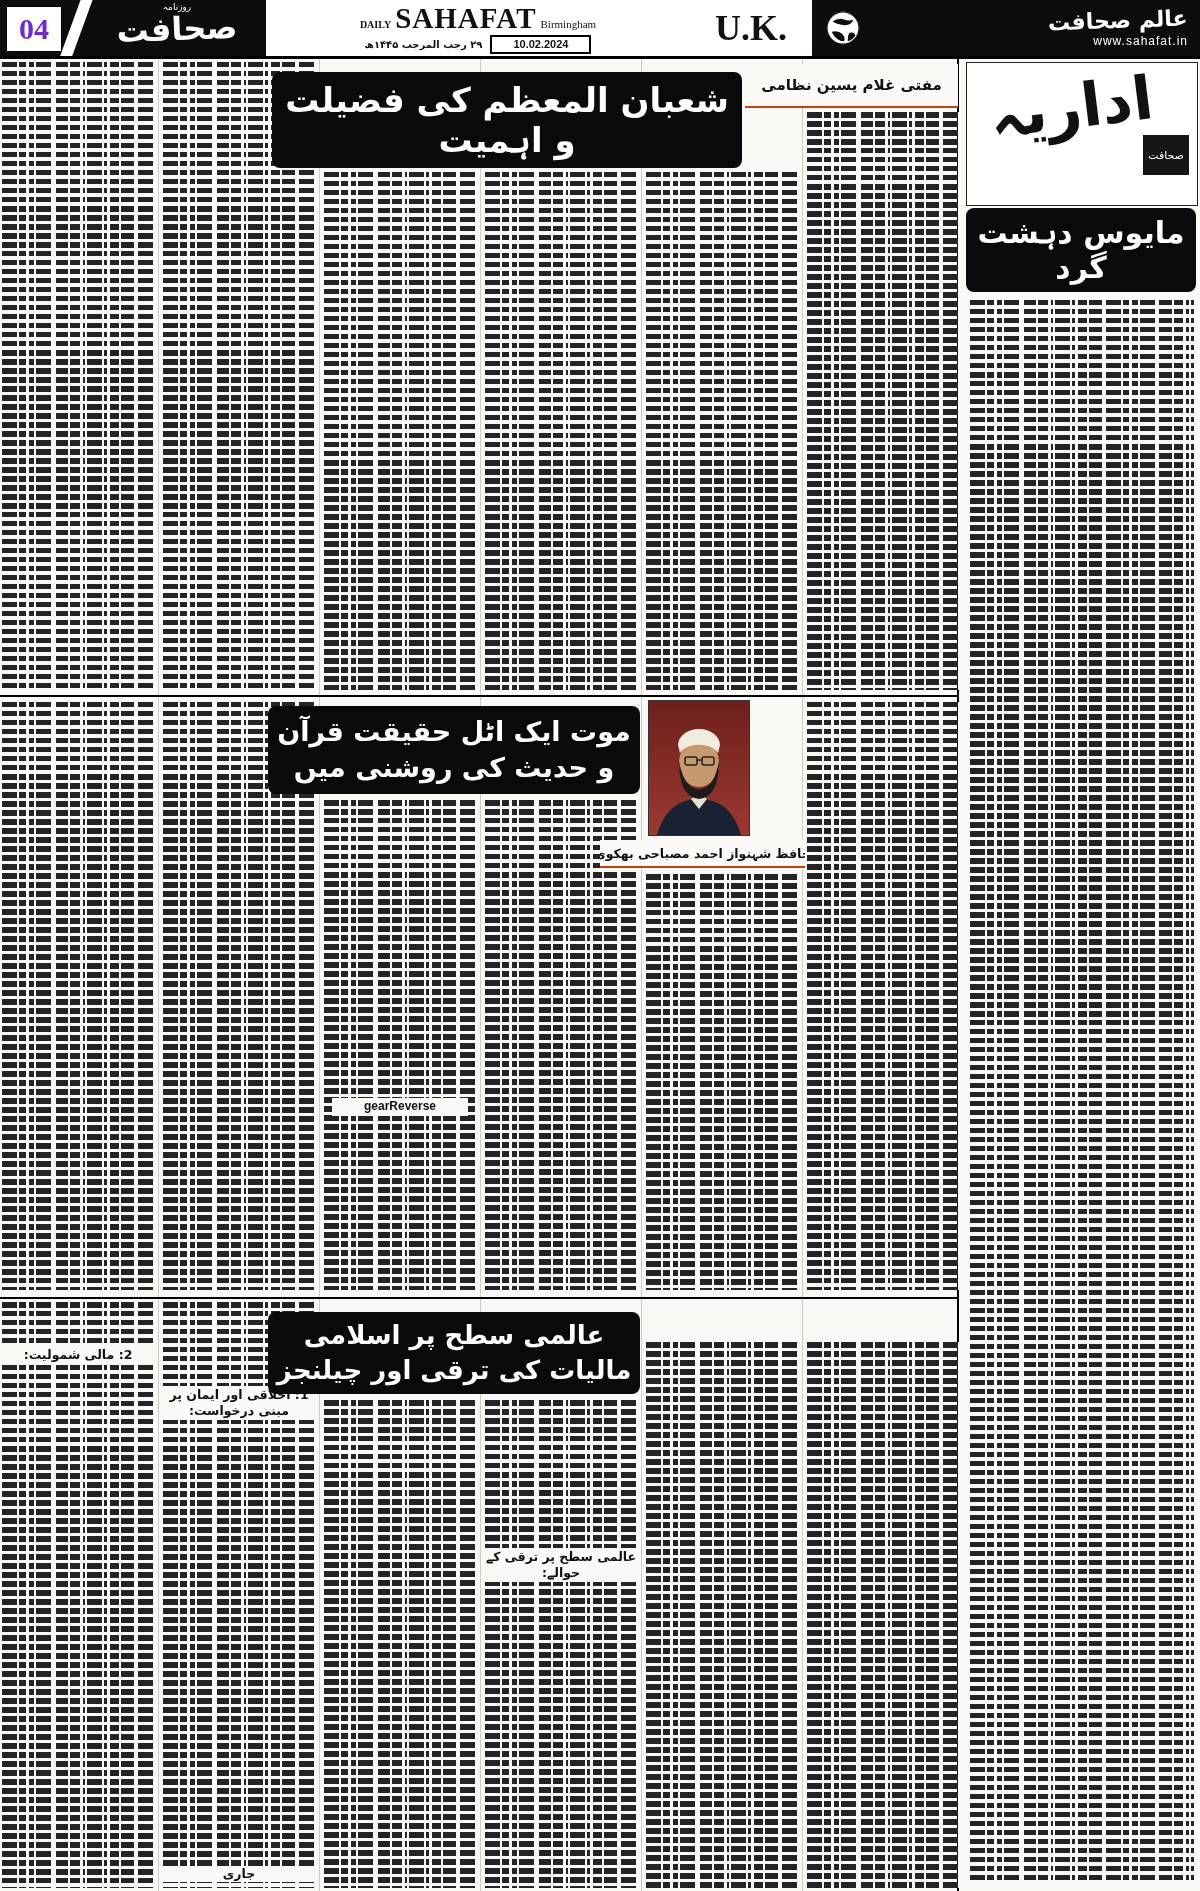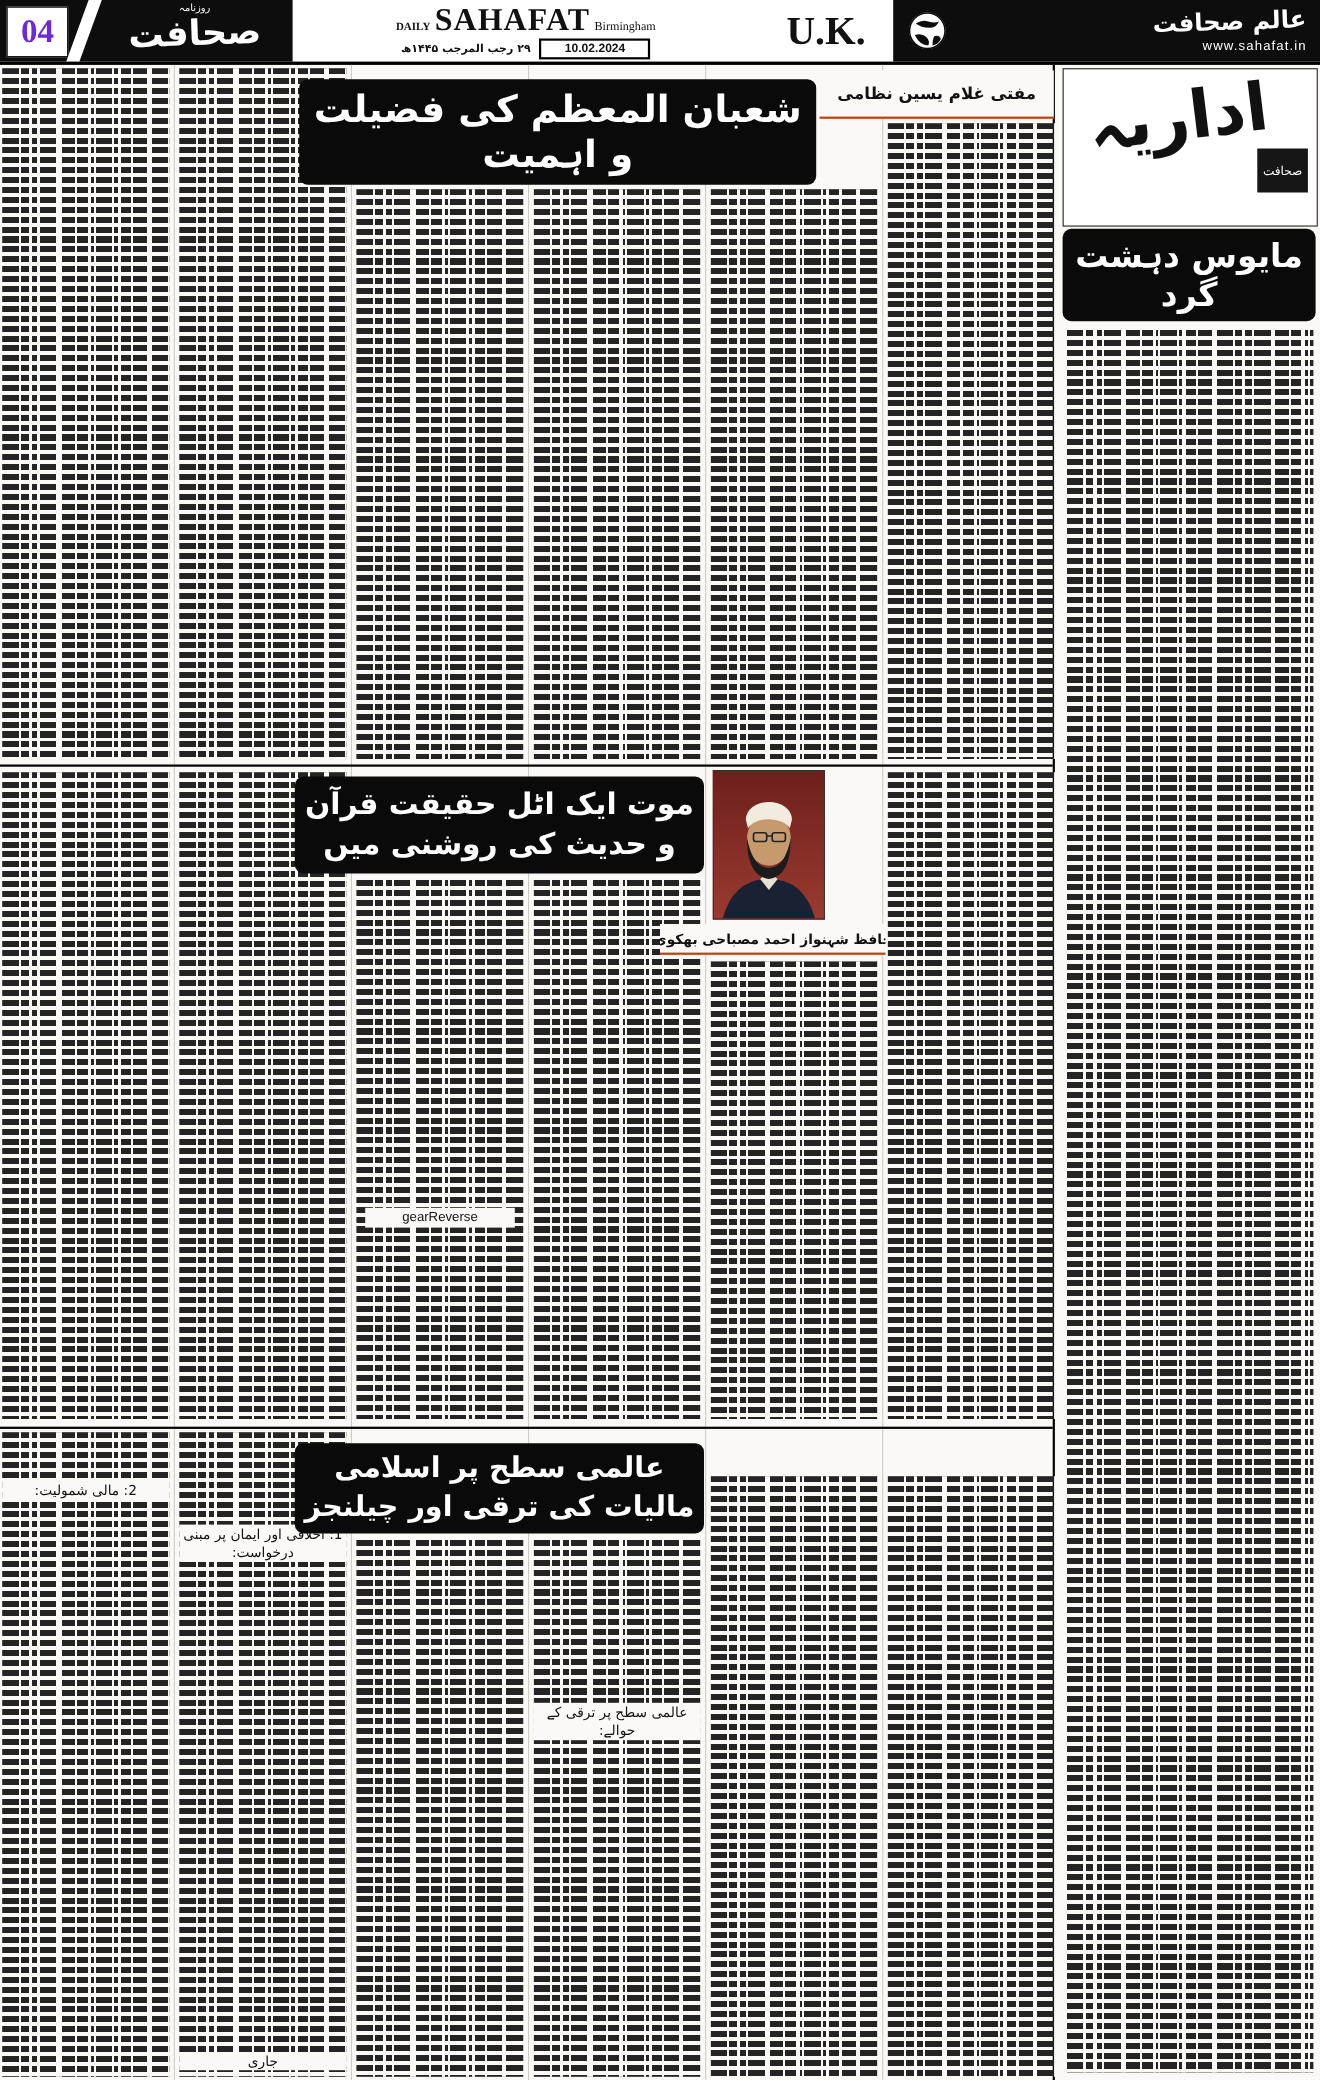--- a/index.html
+++ b/index.html
@@ -52,21 +52,21 @@
     background-image:
       repeating-linear-gradient(90deg, rgba(250,249,245,0) 0 15px, #faf9f5 15px 17px),
       repeating-linear-gradient(90deg, rgba(250,249,245,0) 0 24px, #faf9f5 24px 27px),
       repeating-linear-gradient(180deg, #242424 0 5.5px, rgba(0,0,0,0) 5.5px 9px);
   }
   
   .hbar{position:absolute;background:var(--bar);color:#fff;display:flex;align-items:center;justify-content:center;
     text-align:center;direction:rtl;font-weight:bold;border-radius:8px;overflow:hidden;z-index:3;padding:0 8px;box-sizing:border-box;}
   .author{position:absolute;font-weight:bold;text-align:center;direction:rtl;border-bottom:2px solid #c2410c;
     display:flex;align-items:center;justify-content:center;background:var(--paper);z-index:2;white-space:nowrap;overflow:hidden;}
-  .sublabel{position:absolute;background:var(--paper);font-weight:normal;font-size:12.5px;line-height:1.3;
+  .sublabel{position:absolute;background:var(--paper);font-weight:bold;font-size:12.5px;line-height:1.3;
     display:flex;align-items:center;justify-content:center;text-align:center;direction:rtl;z-index:2;}
   .latin{direction:ltr;font-family:"Liberation Sans",sans-serif;font-size:12px;}
   
   .edbox{position:absolute;left:966px;top:62px;width:230px;height:142px;border:1px solid #222;background:#fff;overflow:hidden;z-index:2;}
   .edcal{position:absolute;right:44px;top:14px;font-size:60px;font-weight:bold;direction:rtl;transform:rotate(-7deg);line-height:1;}
   .edchip{position:absolute;right:8px;bottom:30px;width:46px;height:40px;background:#161616;color:#fff;font-size:11px;
     display:flex;align-items:center;justify-content:center;direction:rtl;}
   
   .photo{position:absolute;left:648px;top:700px;width:100px;height:134px;border:1px solid #333;z-index:2;background:#7c2823;}
   .photo svg{display:block;}

